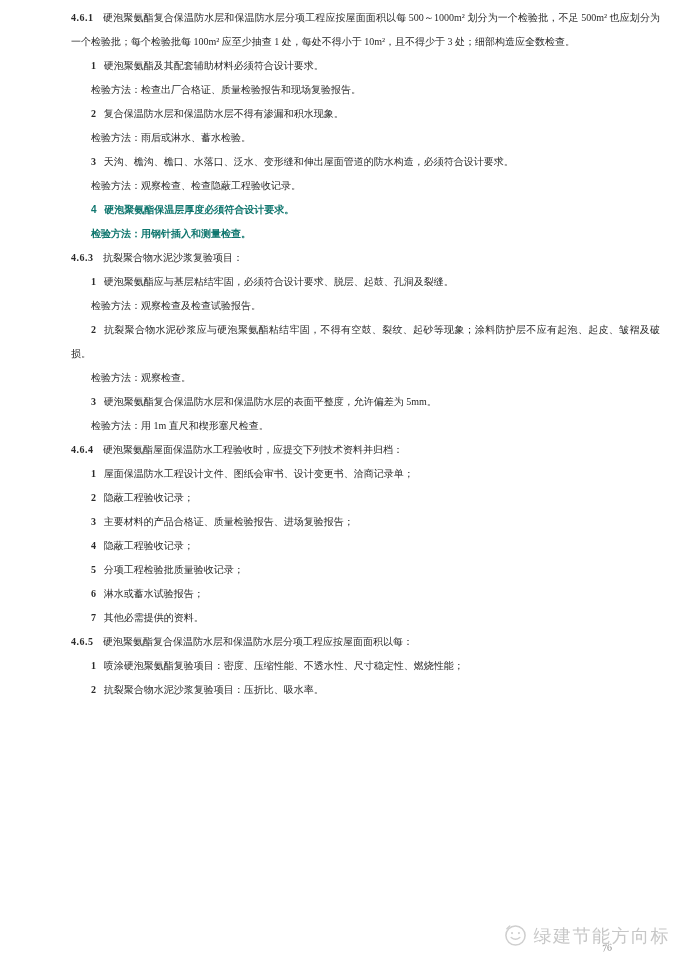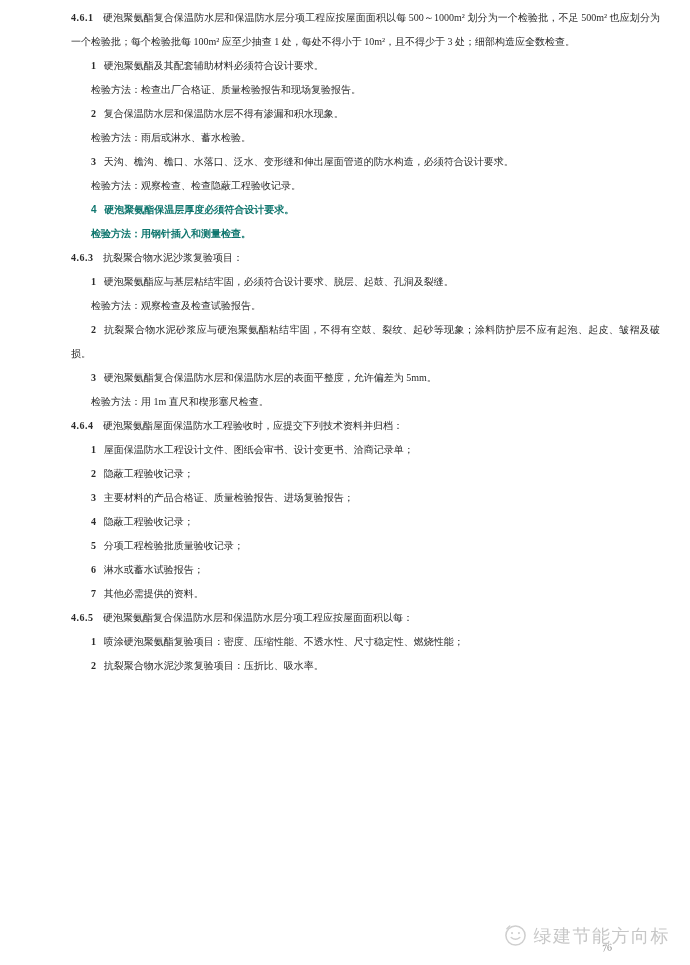--- a/index.html
+++ b/index.html
@@ -76,20 +76,21 @@
       <p class="block indent"><span class="num">2</span><span>复合保温防水层和保温防水层不得有渗漏和积水现象。</span></p>
       <p class="block indent"><span>检验方法：雨后或淋水、蓄水检验。</span></p>
       <p class="block indent"><span class="num">3</span><span>天沟、檐沟、檐口、水落口、泛水、变形缝和伸出屋面管道的防水构造，必须符合设计要求。</span></p>
       <p class="block indent"><span>检验方法：观察检查、检查隐蔽工程验收记录。</span></p>
       <p class="block indent bold-line"><span class="num">4</span><span>硬泡聚氨酯保温层厚度必须符合设计要求。</span></p>
       <p class="block indent bold-line"><span>检验方法：用钢针插入和测量检查。</span></p>
       <p class="block section"><span class="num">4.6.3</span><span>抗裂聚合物水泥沙浆复验项目：</span></p>
       <p class="block indent"><span class="num">1</span><span>硬泡聚氨酯应与基层粘结牢固，必须符合设计要求、脱层、起鼓、孔洞及裂缝。</span></p>
       <p class="block indent"><span>检验方法：观察检查及检查试验报告。</span></p>
       <p class="block indent"><span class="num">2</span><span>抗裂聚合物水泥砂浆应与硬泡聚氨酯粘结牢固，不得有空鼓、裂纹、起砂等现象；涂料防护层不应有起泡、起皮、皱褶及破损。</span></p>
+      <p class="block indent"><span>检验方法：观察检查。</span></p>
       <p class="block indent"><span class="num">3</span><span>硬泡聚氨酯复合保温防水层和保温防水层的表面平整度，允许偏差为 5mm。</span></p>
       <p class="block indent"><span>检验方法：用 1m 直尺和楔形塞尺检查。</span></p>
       <p class="block section"><span class="num">4.6.4</span><span>硬泡聚氨酯屋面保温防水工程验收时，应提交下列技术资料并归档：</span></p>
       <p class="block indent"><span class="num">1</span><span>屋面保温防水工程设计文件、图纸会审书、设计变更书、洽商记录单；</span></p>
       <p class="block indent"><span class="num">2</span><span>隐蔽工程验收记录；</span></p>
       <p class="block indent"><span class="num">3</span><span>主要材料的产品合格证、质量检验报告、进场复验报告；</span></p>
       <p class="block indent"><span class="num">4</span><span>隐蔽工程验收记录；</span></p>
       <p class="block indent"><span class="num">5</span><span>分项工程检验批质量验收记录；</span></p>
       <p class="block indent"><span class="num">6</span><span>淋水或蓄水试验报告；</span></p>
       <p class="block indent"><span class="num">7</span><span>其他必需提供的资料。</span></p>

